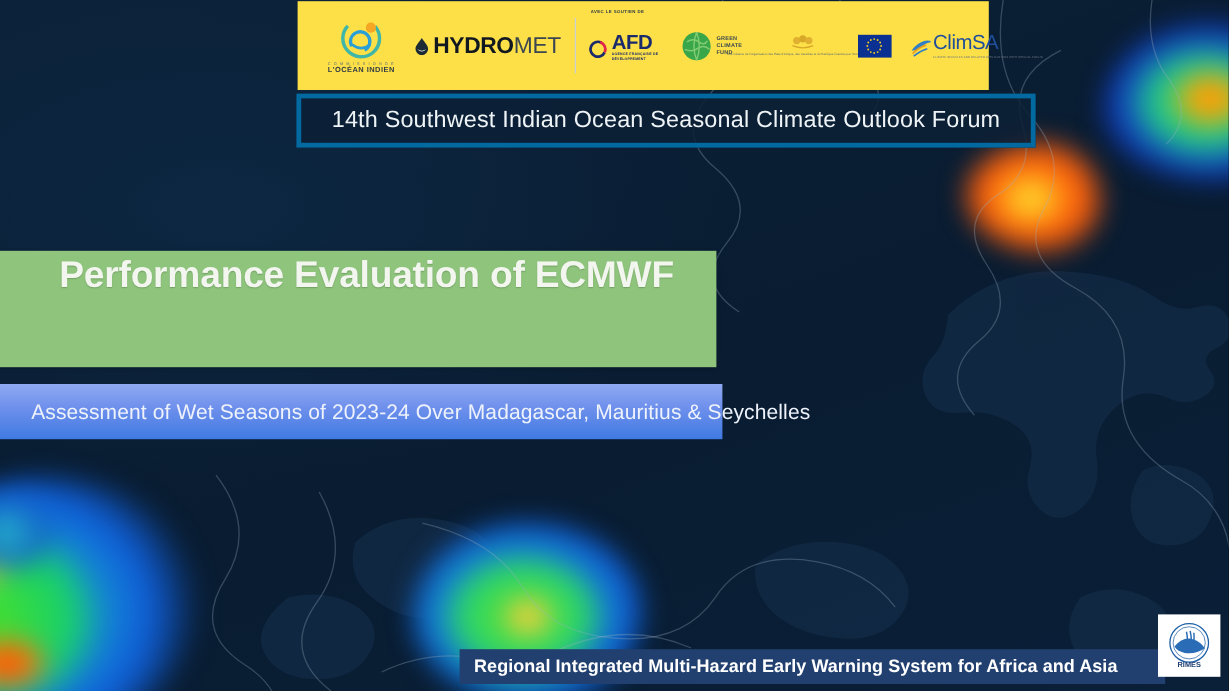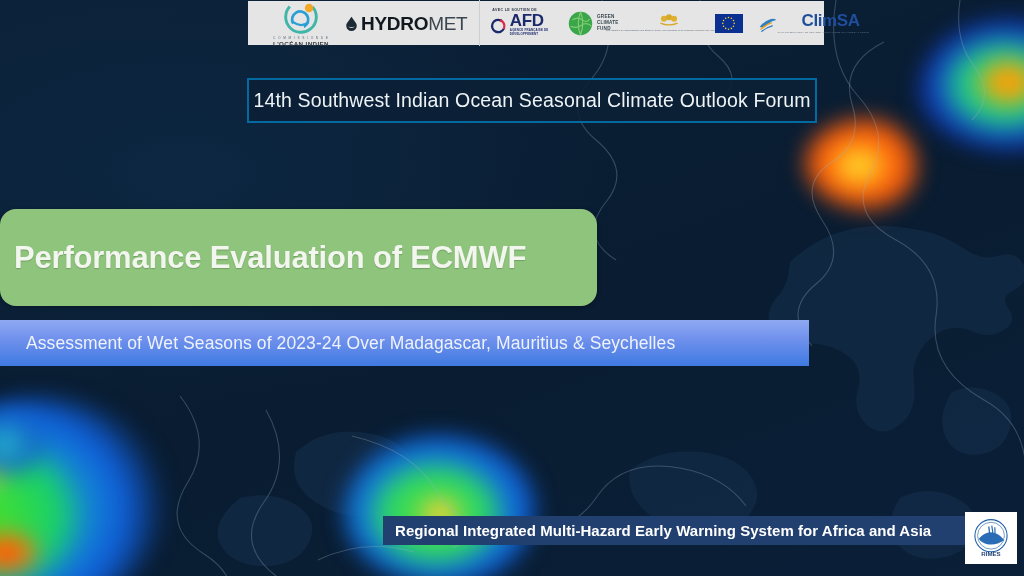--- a/index.html
+++ b/index.html
@@ -90,22 +90,22 @@
     width: 86px; height: 70px;
     border-radius: 50%;
     background: radial-gradient(ellipse 60% 60% at 50% 50%, #2ad0d0 0%, #1358c8 60%, rgba(16,80,190,0) 85%);
     opacity: .9;
   }
 
   
   .logo-strip {
     position: absolute;
     left: 248px; top: 1px;
-    width: 576px; height: 44px;
-    background: #e5e5e5;
+    width: 576px; height: 74px;
+    background: #fde047;
     display: flex;
     align-items: center;
   }
   .logo-left {
     display: flex;
     align-items: center;
     height: 100%;
     padding-left: 18px;
     padding-right: 12px;
     box-sizing: border-box;
@@ -170,87 +170,86 @@
     line-height: 1.3; white-space: nowrap;
   }
   .eu { margin-left: 10px; }
   .eu-flag {
     width: 28px; height: 19px; background: #0a3091;
     display: flex; align-items: center; justify-content: center;
   }
   .climsa { display: flex; align-items: center; margin-left: 14px; }
   .climsa-mark { width: 21px; height: 21px; }
   .climsa-txt {
-    font-size: 17px; font-weight: 700; color: #1f4e9c; letter-spacing: -.4px; line-height: 1; margin-left: 24px;
+    font-size: 17px; font-weight: 400; color: #1f4e9c; letter-spacing: -.4px; line-height: 1;
   }
   .climsa-wrap { display: flex; flex-direction: column; }
   .climsa-sub {
     font-size: 2.4px; color: #6a7580; letter-spacing: .12px; margin-top: 2px; white-space: nowrap;
   }
 
   
   .forum-banner {
     position: absolute;
     left: 247px; top: 78px;
-    width: 570px; height: 45px;
-    border: 2px solid #0369a1;
+    width: 616px; height: 45px;
+    border: 4px solid #0369a1;
     background: rgba(12,32,54,0.86);
     display: flex; align-items: center; justify-content: center;
     box-sizing: border-box;
   }
   .forum-text {
     color: #eef3f6;
     font-size: 19.5px;
     letter-spacing: .15px;
     white-space: nowrap;
   }
 
   
   .title-block {
     position: absolute;
     left: 0; top: 209px;
     width: 597px; height: 97px;
     background: #8fc47d;
-    display: flex; flex-direction: column; justify-content: center;
+    display: flex; flex-direction: row; justify-content: center;
     padding-left: 14px;
     box-sizing: border-box;
     box-shadow: 0 1px 4px rgba(0,0,0,.35);
-    border-radius: 16px;
   }
   .title-line {
     color: #f2f6ef;
     font-size: 31px;
     font-weight: 700;
     line-height: 1.26;
     letter-spacing: -.2px;
     white-space: nowrap;
     text-shadow: 0 1px 1px rgba(40,70,30,.28);
   }
 
   
   .subtitle-block {
     position: absolute;
     left: 0; top: 320px;
-    width: 809px; height: 46px;
+    width: 602px; height: 46px;
     background: linear-gradient(180deg, #8fa9f2 0%, #6f90ec 42%, #3f7ae2 100%);
     display: flex; align-items: center;
     padding-left: 26px;
     box-sizing: border-box;
   }
   .subtitle-text {
     color: #eef2fb;
     font-size: 17.5px;
     letter-spacing: .1px;
     white-space: nowrap;
   }
 
   
   .footer-bar {
     position: absolute;
-    left: 383px; top: 516px;
+    left: 383px; top: 541px;
     width: 588px; height: 29px;
     background: #22406f;
     display: flex; align-items: center;
     padding-left: 12px;
     box-sizing: border-box;
   }
   .footer-text {
     color: #ffffff;
     font-size: 15px;
     font-weight: 700;

